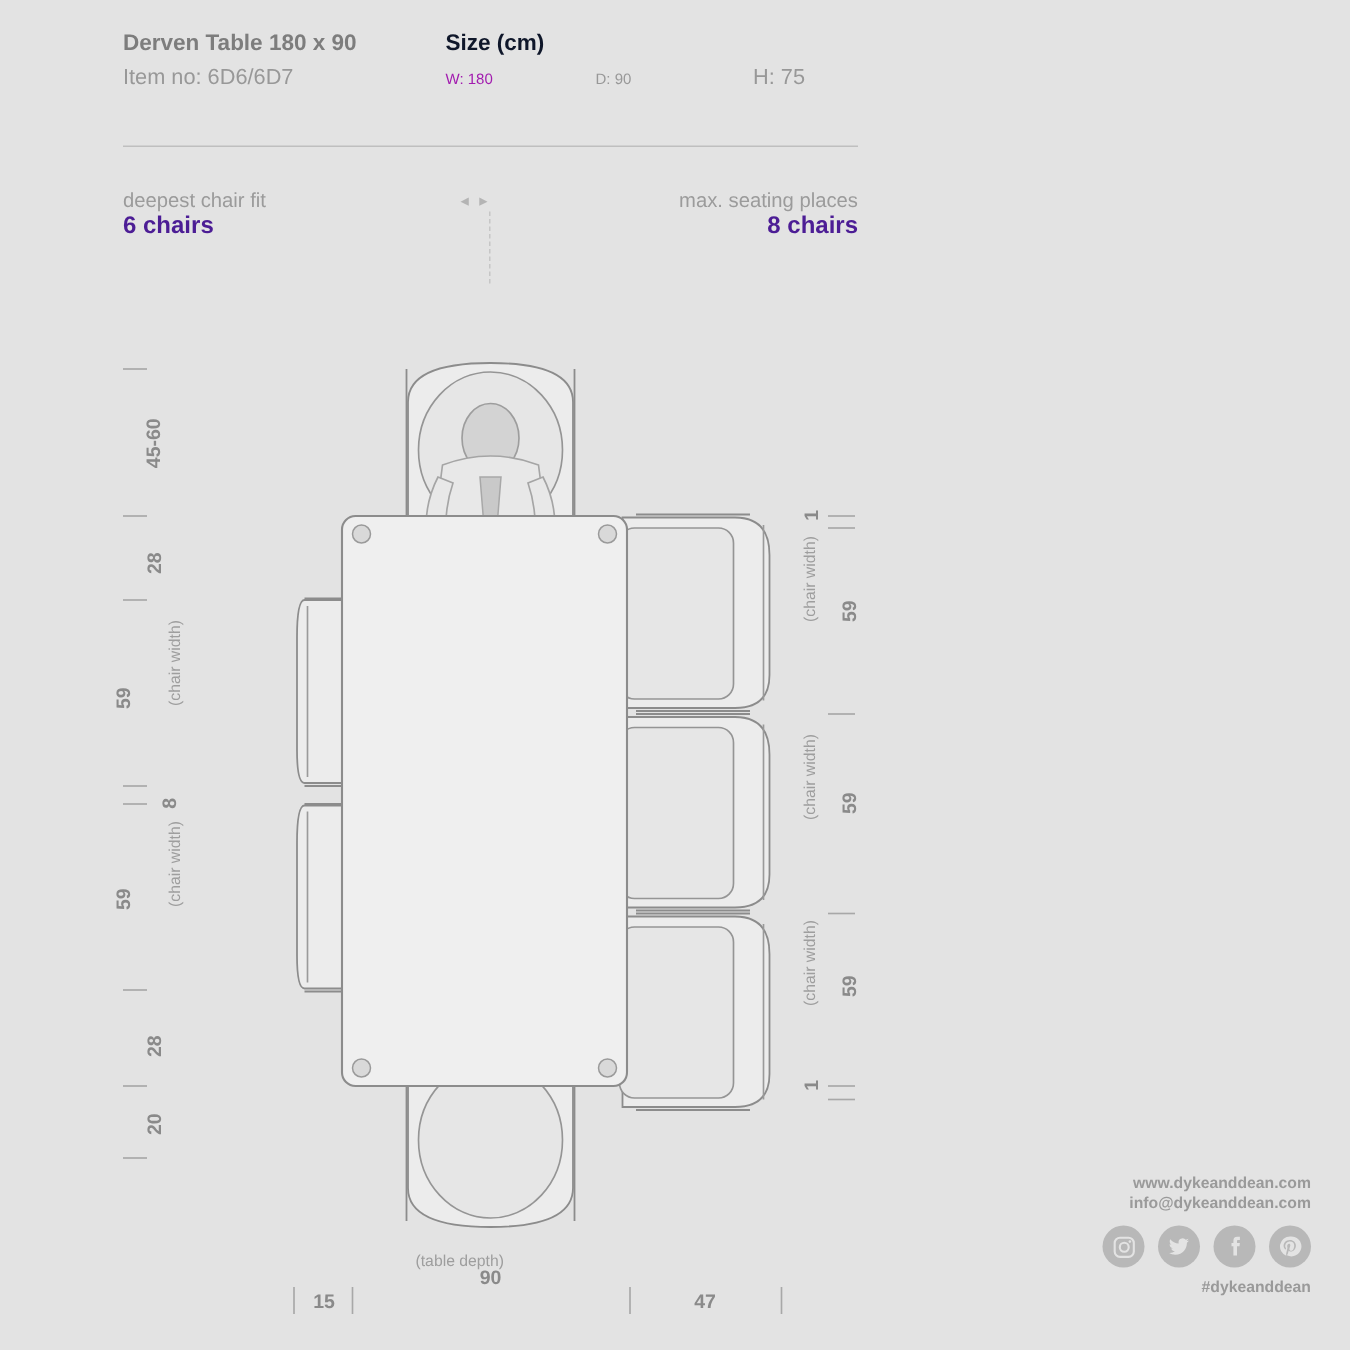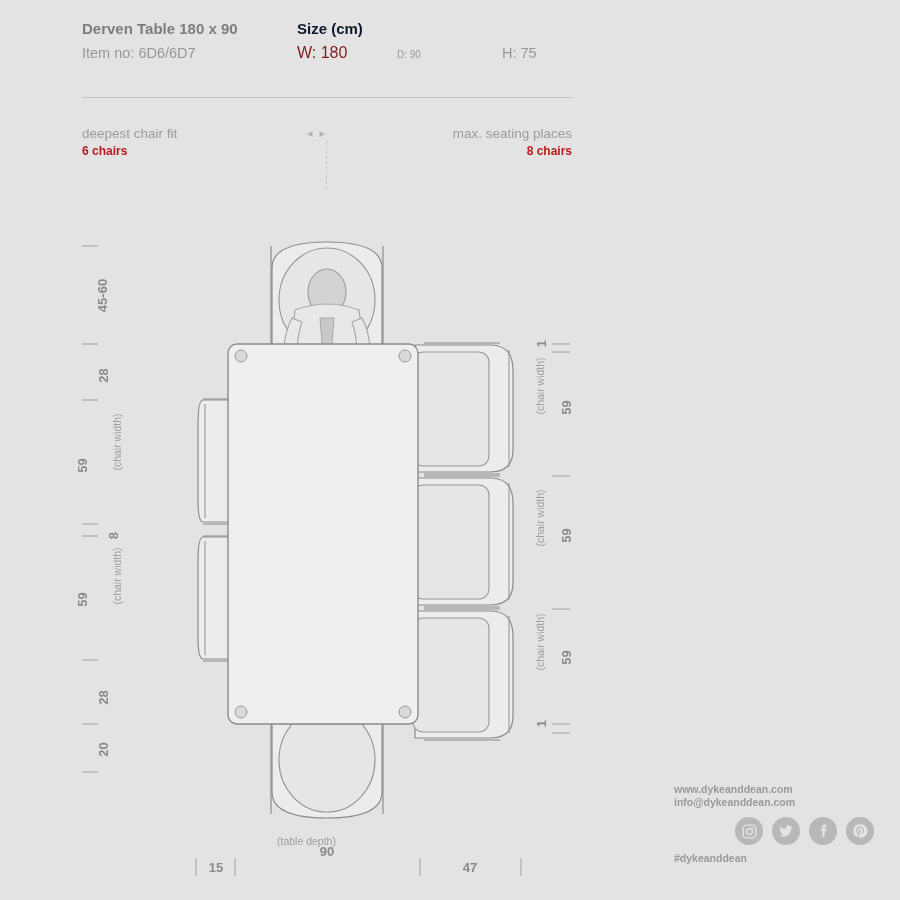--- a/index.html
+++ b/index.html
@@ -46,21 +46,21 @@
   .hdr-row2 {
     display: flex;
     align-items: baseline;
     margin-top: 7px;
   }
   .hdr-item {
     font-size: 14.5px;
     color: #989898;
     width: 215px;
   }
-  .dim-w { font-size: 16px; color: #7f1d1d; width: 100px; }
+  .dim-w { font-size: 10px; color: #a21caf; width: 100px; }
   .dim-d { font-size: 10px; color: #989898; width: 105px; }
   .dim-h { font-size: 14.5px; color: #989898; }
 
   .rule {
     position: absolute;
     left: 82px;
     top: 97px;
     width: 490px;
     height: 1px;
     background: #bfbfbf;
@@ -85,23 +85,23 @@
     right: 0;
     top: 0;
     text-align: right;
   }
   .sub-cap {
     font-size: 13.5px;
     color: #9b9b9b;
     line-height: 17px;
   }
   .sub-val {
-    font-size: 12px;
-    font-weight: bold;
-    color: #b91c1c;
+    font-size: 16px;
+    font-weight: bold;
+    color: #4c1d95;
     line-height: 18px;
   }
   .arrows {
     position: absolute;
     left: 225px;
     top: 2px;
     width: 40px;
     height: 16px;
     color: #b4b4b4;
     font-size: 11px;
@@ -124,21 +124,21 @@
     width: 900px;
     height: 900px;
   }
 
   
   .footer {
     position: absolute;
     right: 26px;
     bottom: 36px;
     width: 200px;
-    text-align: left;
+    text-align: right;
   }
   .foot-line {
     font-size: 10.5px;
     font-weight: bold;
     color: #9a9a9a;
     line-height: 13px;
   }
   .social {
     margin-top: 8px;
     display: flex;

